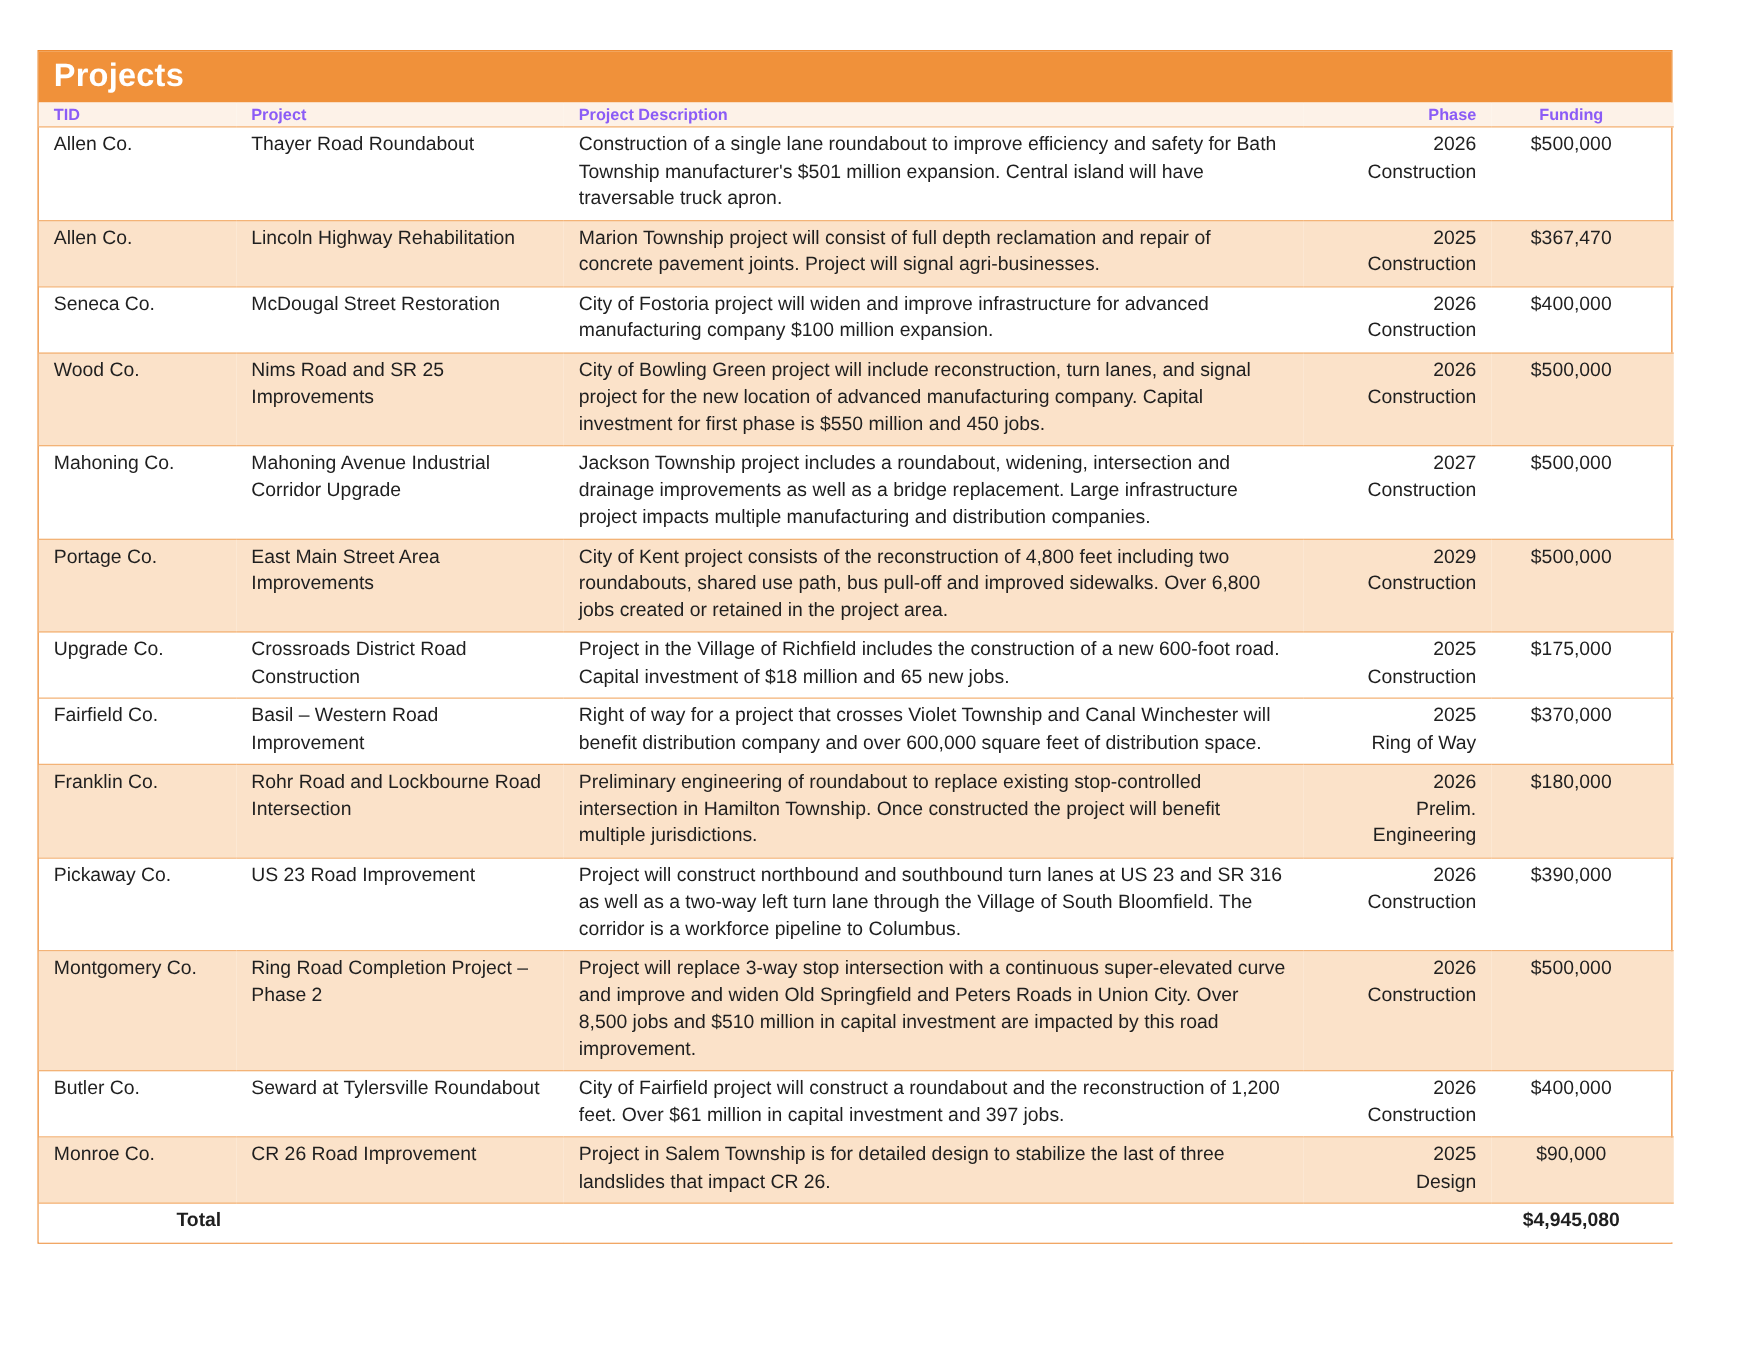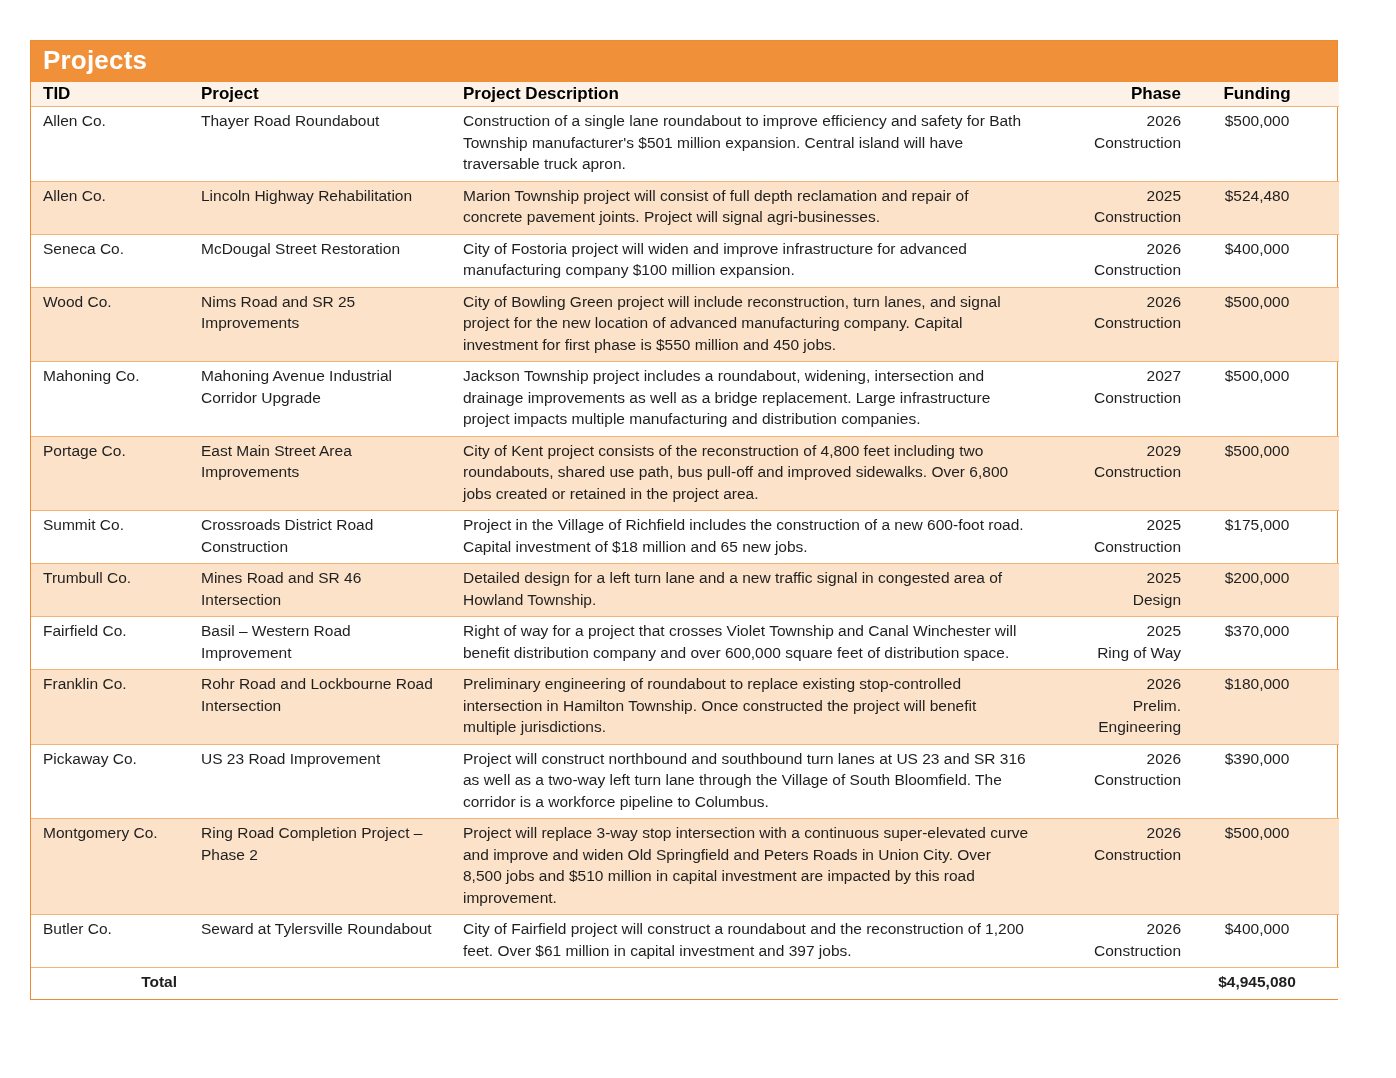--- a/index.html
+++ b/index.html
@@ -31,22 +31,22 @@
     letter-spacing: 0.2px;
   }
   table {
     width: 100%;
     border-collapse: collapse;
     table-layout: fixed;
   }
   thead th {
     background: #FDF2E8;
     font-weight: bold;
-    font-size: 17px;
-    color: #000000;
+    font-size: 13px;
+    color: #8b5cf6;
     padding: 2px 12px;
     text-align: left;
     border-bottom: 1px solid #F3B377;
   }
   tbody td, tfoot td {
     font-size: 15.5px;
     line-height: 21.5px;
     padding: 3px 12px 6px 12px;
     vertical-align: top;
     border-top: 1px solid #F3B377;
@@ -98,21 +98,21 @@
             <td class="c4">$500,000</td>
           </tr>
           <tr class="alt">
             <td class="c0">Allen Co.</td>
             <td class="c1">Lincoln Highway Rehabilitation</td>
             <td class="c2">Marion Township project will consist of full depth reclamation and repair of concrete pavement joints. Project will signal agri-businesses.</td>
             <td class="c3">
               <div>2025</div>
               <div>Construction</div>
             </td>
-            <td class="c4">$524,480</td>
+            <td class="c4">$367,470</td>
           </tr>
           <tr>
             <td class="c0">Seneca Co.</td>
             <td class="c1">McDougal Street Restoration</td>
             <td class="c2">City of Fostoria project will widen and improve infrastructure for advanced manufacturing company $100 million expansion.</td>
             <td class="c3">
               <div>2026</div>
               <div>Construction</div>
             </td>
             <td class="c4">$400,000</td>
@@ -141,38 +141,28 @@
             <td class="c0">Portage Co.</td>
             <td class="c1">East Main Street Area Improvements</td>
             <td class="c2">City of Kent project consists of the reconstruction of 4,800 feet including two roundabouts, shared use path, bus pull-off and improved sidewalks. Over 6,800 jobs created or retained in the project area.</td>
             <td class="c3">
               <div>2029</div>
               <div>Construction</div>
             </td>
             <td class="c4">$500,000</td>
           </tr>
           <tr>
-            <td class="c0">Summit Co.</td>
+            <td class="c0">Upgrade Co.</td>
             <td class="c1">Crossroads District Road Construction</td>
             <td class="c2">Project in the Village of Richfield includes the construction of a new 600-foot road. Capital investment of $18 million and 65 new jobs.</td>
             <td class="c3">
               <div>2025</div>
               <div>Construction</div>
             </td>
             <td class="c4">$175,000</td>
-          </tr>
-          <tr class="alt">
-            <td class="c0">Trumbull Co.</td>
-            <td class="c1">Mines Road and SR 46 Intersection</td>
-            <td class="c2">Detailed design for a left turn lane and a new traffic signal in congested area of Howland Township.</td>
-            <td class="c3">
-              <div>2025</div>
-              <div>Design</div>
-            </td>
-            <td class="c4">$200,000</td>
           </tr>
           <tr>
             <td class="c0">Fairfield Co.</td>
             <td class="c1">Basil – Western Road Improvement</td>
             <td class="c2">Right of way for a project that crosses Violet Township and Canal Winchester will benefit distribution company and over 600,000 square feet of distribution space.</td>
             <td class="c3">
               <div>2025</div>
               <div>Ring of Way</div>
             </td>
             <td class="c4">$370,000</td>
@@ -209,20 +199,30 @@
           </tr>
           <tr>
             <td class="c0">Butler Co.</td>
             <td class="c1">Seward at Tylersville Roundabout</td>
             <td class="c2">City of Fairfield project will construct a roundabout and the reconstruction of 1,200 feet. Over $61 million in capital investment and 397 jobs.</td>
             <td class="c3">
               <div>2026</div>
               <div>Construction</div>
             </td>
             <td class="c4">$400,000</td>
+          </tr>
+          <tr class="alt">
+            <td class="c0">Monroe Co.</td>
+            <td class="c1">CR 26 Road Improvement</td>
+            <td class="c2">Project in Salem Township is for detailed design to stabilize the last of three landslides that impact CR 26.</td>
+            <td class="c3">
+              <div>2025</div>
+              <div>Design</div>
+            </td>
+            <td class="c4">$90,000</td>
           </tr>
         </tbody>
       <tfoot>
         <tr>
           <td class="c0">Total</td>
           <td class="c1"></td>
           <td class="c2"></td>
           <td class="c3"></td>
           <td class="c4">$4,945,080</td>
         </tr>

